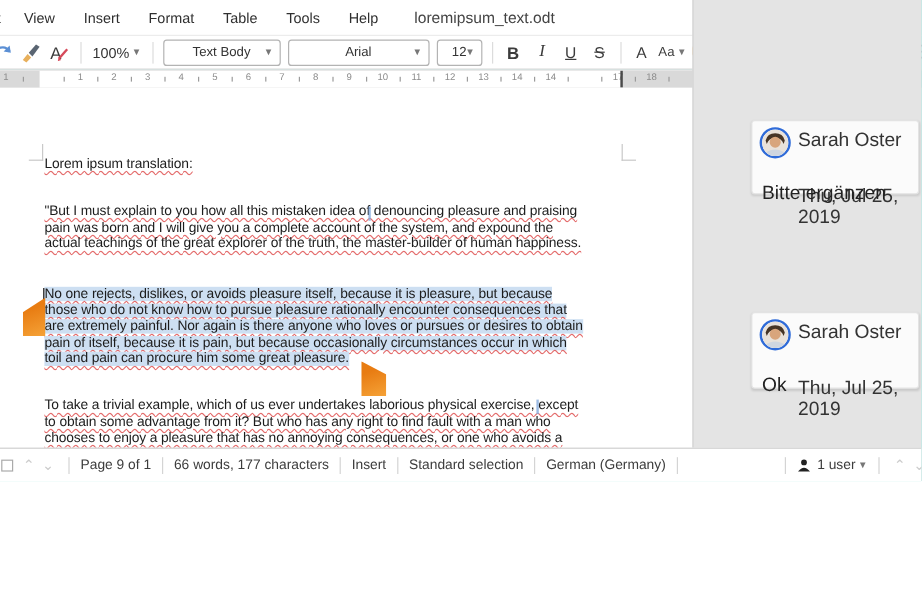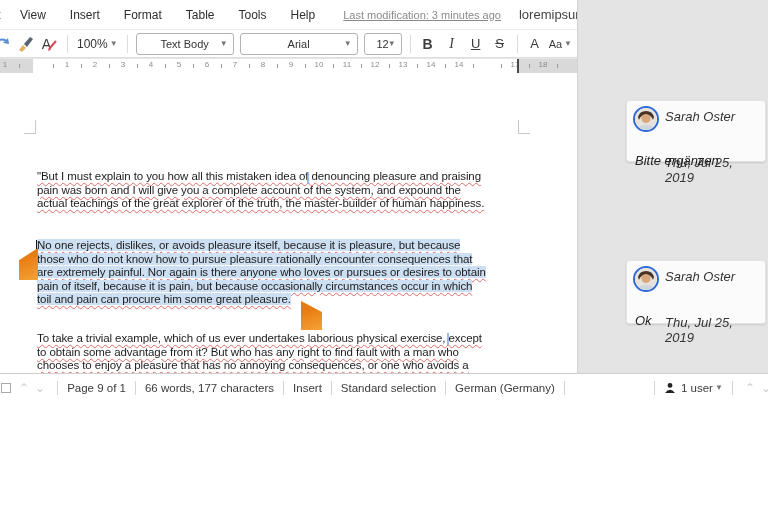--- a/index.html
+++ b/index.html
@@ -56,21 +56,21 @@
   .caret-bar{position:absolute;width:1px;background:#111;}
   .anchor-bar{position:absolute;width:2px;background:#85abdd;opacity:.8;}
   .handle{position:absolute;background:linear-gradient(160deg,#e87c12 30%,#f5a237);}
   .handle.start{clip-path:polygon(100% 0,100% 100%,0 100%,0 38%);}
   .handle.end{clip-path:polygon(0 0,100% 38%,100% 100%,0 100%);}
 
   
   .comments{position:absolute;top:0;left:577px;width:191px;bottom:0;background:#e4e4e4;
             border-left:1px solid #d2d2d2;}
   .comment-card{position:absolute;left:48px;width:138px;background:#fbfbfb;border:1px solid #e3e3e3;
-                border-radius:3px;box-shadow:0 1px 2px rgba(0,0,0,.12);font-size:13px;color:#333;font-style:italic;}
+                border-radius:3px;box-shadow:0 1px 2px rgba(0,0,0,.12);font-size:16px;color:#333;}
   .avatar{position:absolute;left:6px;top:5px;width:22px;height:22px;border:2px solid #2f6bd8;
           border-radius:50%;background:#fff;overflow:hidden;}
   .c-author{position:absolute;left:38px;top:8px;color:#333;}
   .c-date{position:absolute;left:38px;top:21px;color:#333;margin-top:33px;}
   .c-text{position:absolute;left:8px;top:40px;color:#222;margin-top:12px;}
 
   
   .statusbar{position:absolute;left:0;right:0;bottom:0;height:27px;background:#fff;
              border-top:1px solid #cfcfcf;display:flex;align-items:center;font-size:11.5px;color:#3c3c3c;}
   .sb-sep{width:1px;height:14px;background:#d4d4d4;margin:0 9px;flex:0 0 auto;}
@@ -85,21 +85,20 @@
 <div class="app">
 
   <div class="menubar">
     <span class="menu-clip"><span>Edit</span></span>
     <span class="menu-item">View</span>
     <span class="menu-item">Insert</span>
     <span class="menu-item">Format</span>
     <span class="menu-item">Table</span>
     <span class="menu-item">Tools</span>
     <span class="menu-item">Help</span>
-    <span class="lastmod">Last modification: 3 minutes ago</span>
     <span class="doctitle">loremipsum_text.odt</span>
   </div>
 
   <div class="toolbar">
     <span class="redo-clip">
       <svg width="22" height="22" viewBox="0 0 22 22" style="margin-left:-9px">
         <path d="M4 13 a7 7 0 0 1 13 -3" fill="none" stroke="#5b8fd4" stroke-width="2"></path>
         <path d="M17 5 l1 6 -6 -1 z" fill="#5b8fd4"></path>
       </svg>
     </span>
@@ -244,20 +243,21 @@
         <span class="rtick" style="left: 557px;"></span>
         <span class="rnum" style="left: 5px;">1</span>
       </div>
     <div class="rmargin"></div>
   </div>
 
   <div class="canvas">
     <div class="corner tl" style="left:24px;top:47px"></div>
     <div class="corner tr" style="left:518px;top:47px"></div>
 
+    <div class="para" style="top:58px">Lorem ipsum translation:</div>
     <div class="para" style="top:97px">"But I must explain to you how all this mistaken idea of denouncing pleasure and praising
 pain was born and I will give you a complete account of the system, and expound the
 actual teachings of the great explorer of the truth, the master-builder of human happiness.</div>
     <div class="para" style="top:259px">To take a trivial example, which of us ever undertakes laborious physical exercise, except
 to obtain some advantage from it? But who has any right to find fault with a man who
 chooses to enjoy a pleasure that has no annoying consequences, or one who avoids a
 pain that produces no resultant pleasure?"</div>
     <div class="para" style="top:166px"><span class="sel-bg">No one rejects, dislikes, or avoids pleasure itself, because it is pleasure, but because
 those who do not know how to pursue pleasure rationally encounter consequences that
 are extremely painful. Nor again is there anyone who loves or pursues or desires to obtain

